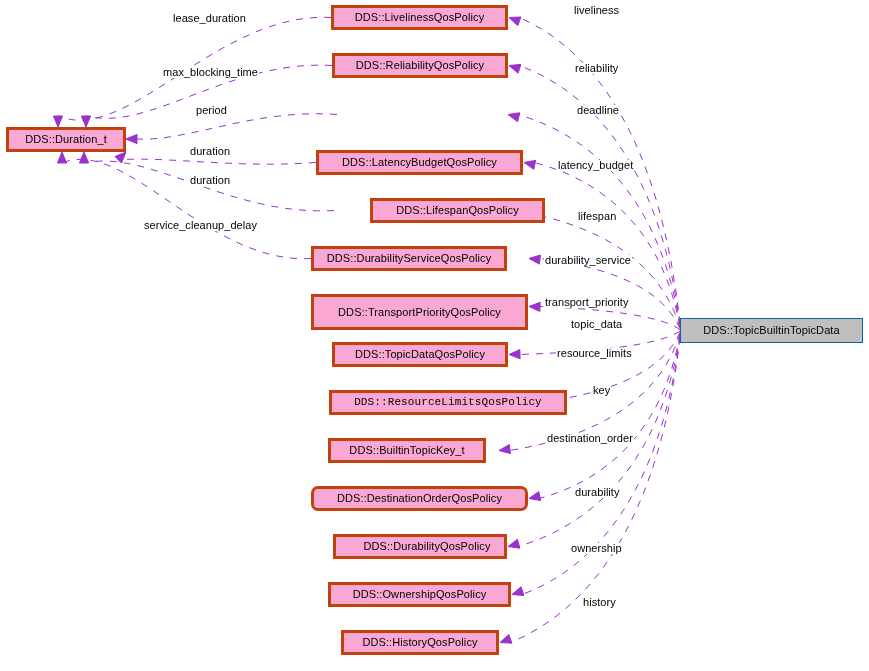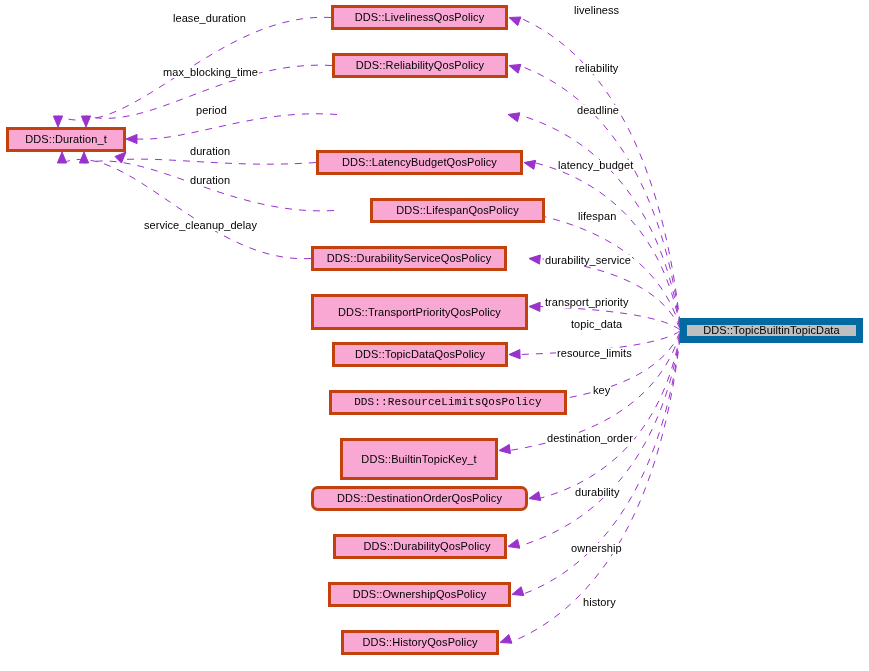--- a/index.html
+++ b/index.html
@@ -37,21 +37,21 @@
     line-height: 1;
     display: flex;
     align-items: center;
     justify-content: center;
     white-space: nowrap;
     letter-spacing: 0.1px;
     z-index: 3;
   }
   .node.focus {
     background: #bfbfbf;
-    border: 7px solid #0369a1;
+    border: 1px solid #0369a1;
   }
   .edge-label {
     position: absolute;
     font-family: "Liberation Sans", sans-serif;
     font-size: 11px;
     color: #000000;
     background: #ffffff;
     white-space: nowrap;
     line-height: 1;
     padding: 0 1px;
@@ -125,21 +125,21 @@
     </div>
     <div class="node" style="left: 311px; top: 294px; width: 217px; height: 36px;">
       <span>DDS::TransportPriorityQosPolicy</span>
     </div>
     <div class="node" style="left: 332px; top: 342px; width: 176px; height: 25px;">
       <span>DDS::TopicDataQosPolicy</span>
     </div>
     <div class="node" style="left: 329px; top: 390px; width: 238px; height: 25px; font-family: Liberation Mono, monospace;">
       <span>DDS::ResourceLimitsQosPolicy</span>
     </div>
-    <div class="node" style="left: 340px; top: 438px; width: 158px; height: 42px;">
+    <div class="node" style="left: 328px; top: 438px; width: 158px; height: 25px;">
       <span>DDS::BuiltinTopicKey_t</span>
     </div>
     <div class="node" style="left: 311px; top: 486px; width: 217px; height: 25px; border-radius: 7px;">
       <span>DDS::DestinationOrderQosPolicy</span>
     </div>
     <div class="node" style="left: 333px; top: 534px; width: 174px; height: 25px; padding-left: 14px;">
       <span>DDS::DurabilityQosPolicy</span>
     </div>
     <div class="node" style="left: 328px; top: 582px; width: 183px; height: 25px;">
       <span>DDS::OwnershipQosPolicy</span>

